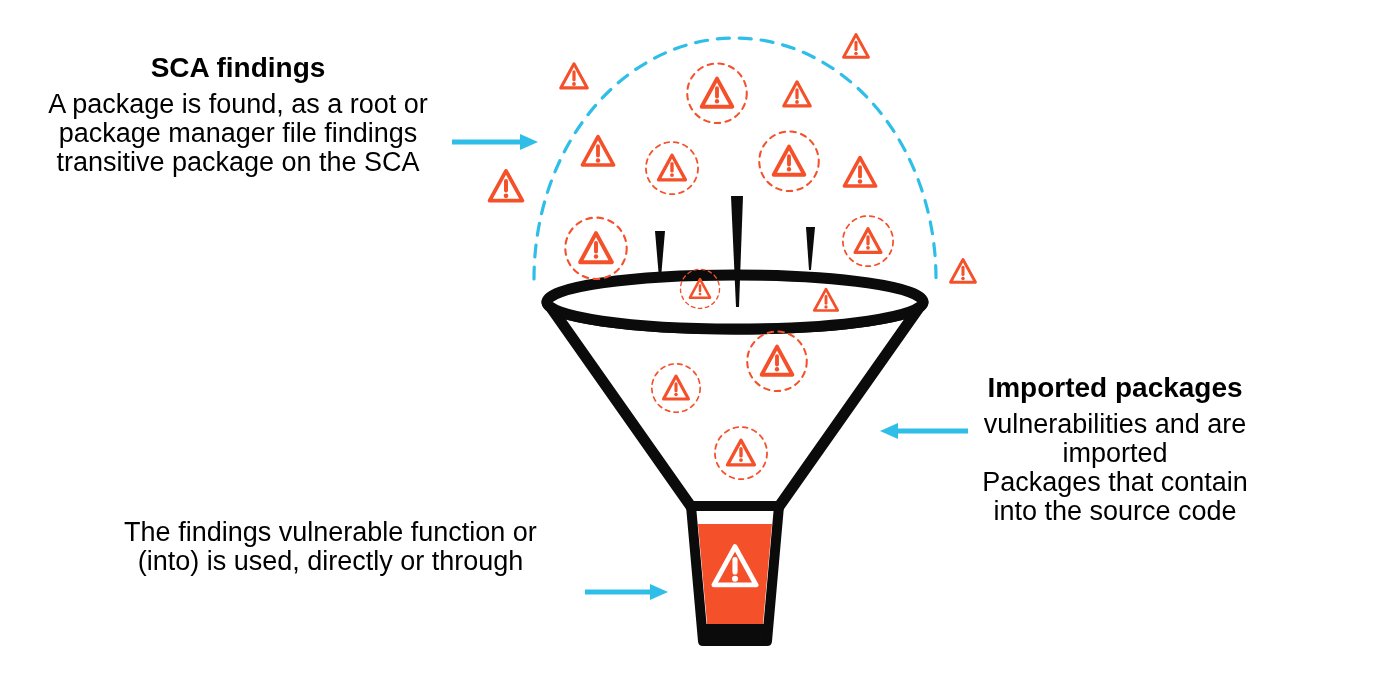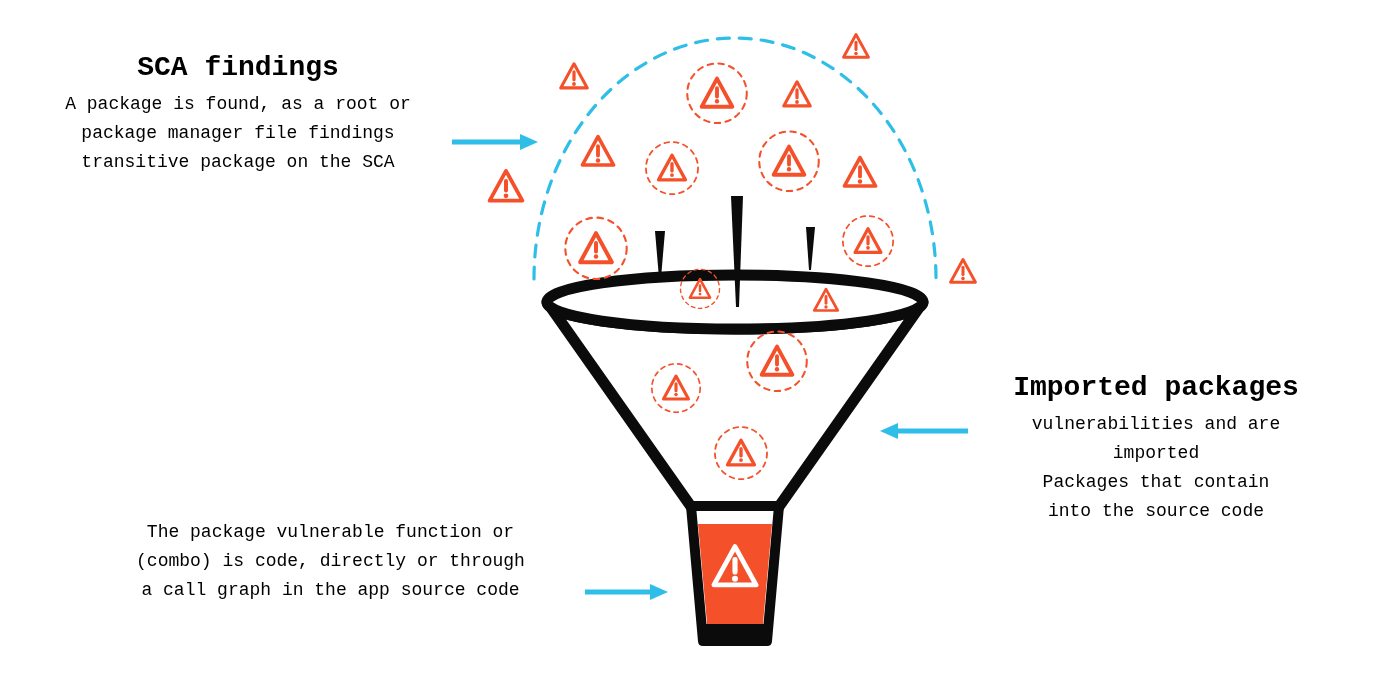--- a/index.html
+++ b/index.html
@@ -5,30 +5,30 @@
   :root{
     --c-orange:#F4502A;
     --c-cyan:#2EBEE8;
     --c-black:#0B0B0B;
   }
   html,body{margin:0;padding:0;background:#ffffff;}
   #canvas{
     position:relative;
     width:1400px;height:700px;
     overflow:hidden;
-    font-family:Liberation Mono, monospace;
+    font-family:Liberation Sans, sans-serif;
     color:#000;
     background:#ffffff;
   }
   #diagram{position:absolute;left:0;top:0;}
   .anno{position:absolute;text-align:center;}
   .anno-title{font-size:28px;font-weight:bold;margin:0 0 6px 0;line-height:32px;}
-  .anno-line{font-size:18px;line-height:29px;}
+  .anno-line{font-size:27px;line-height:29px;}
   #anno-sca{left:38px;top:52px;width:400px;}
-  #anno-imported{left:993px;top:372px;width:326px;}
+  #anno-imported{left:952px;top:372px;width:326px;}
   #anno-vuln{left:118px;top:518px;width:425px;}
 
   .blk-stroke{stroke:var(--c-black);}
   .o-stroke{stroke:var(--c-orange);}
   .o-fill{fill:var(--c-orange);}
   .cy-stroke{stroke:var(--c-cyan);}
   .cy-fill{fill:var(--c-cyan);}
   .blk-fill{fill:var(--c-black);}
 </style>
 </head>
@@ -117,18 +117,17 @@
   </div>
 
   <div class="anno" id="anno-imported">
     <div class="anno-title">Imported packages</div>
     <div class="anno-line">vulnerabilities and are imported</div>
     <div class="anno-line">Packages that contain</div>
     <div class="anno-line">into the source code</div>
   </div>
 
   <div class="anno" id="anno-vuln">
-    <div class="anno-line">The package vulnerable function or</div>
-    <div class="anno-line">(combo) is code, directly or through</div>
-    <div class="anno-line">a call graph in the app source code</div>
+    <div class="anno-line">The findings vulnerable function or</div>
+    <div class="anno-line">(into) is used, directly or through</div>
   </div>
 
 </div>
 
 </body></html>

